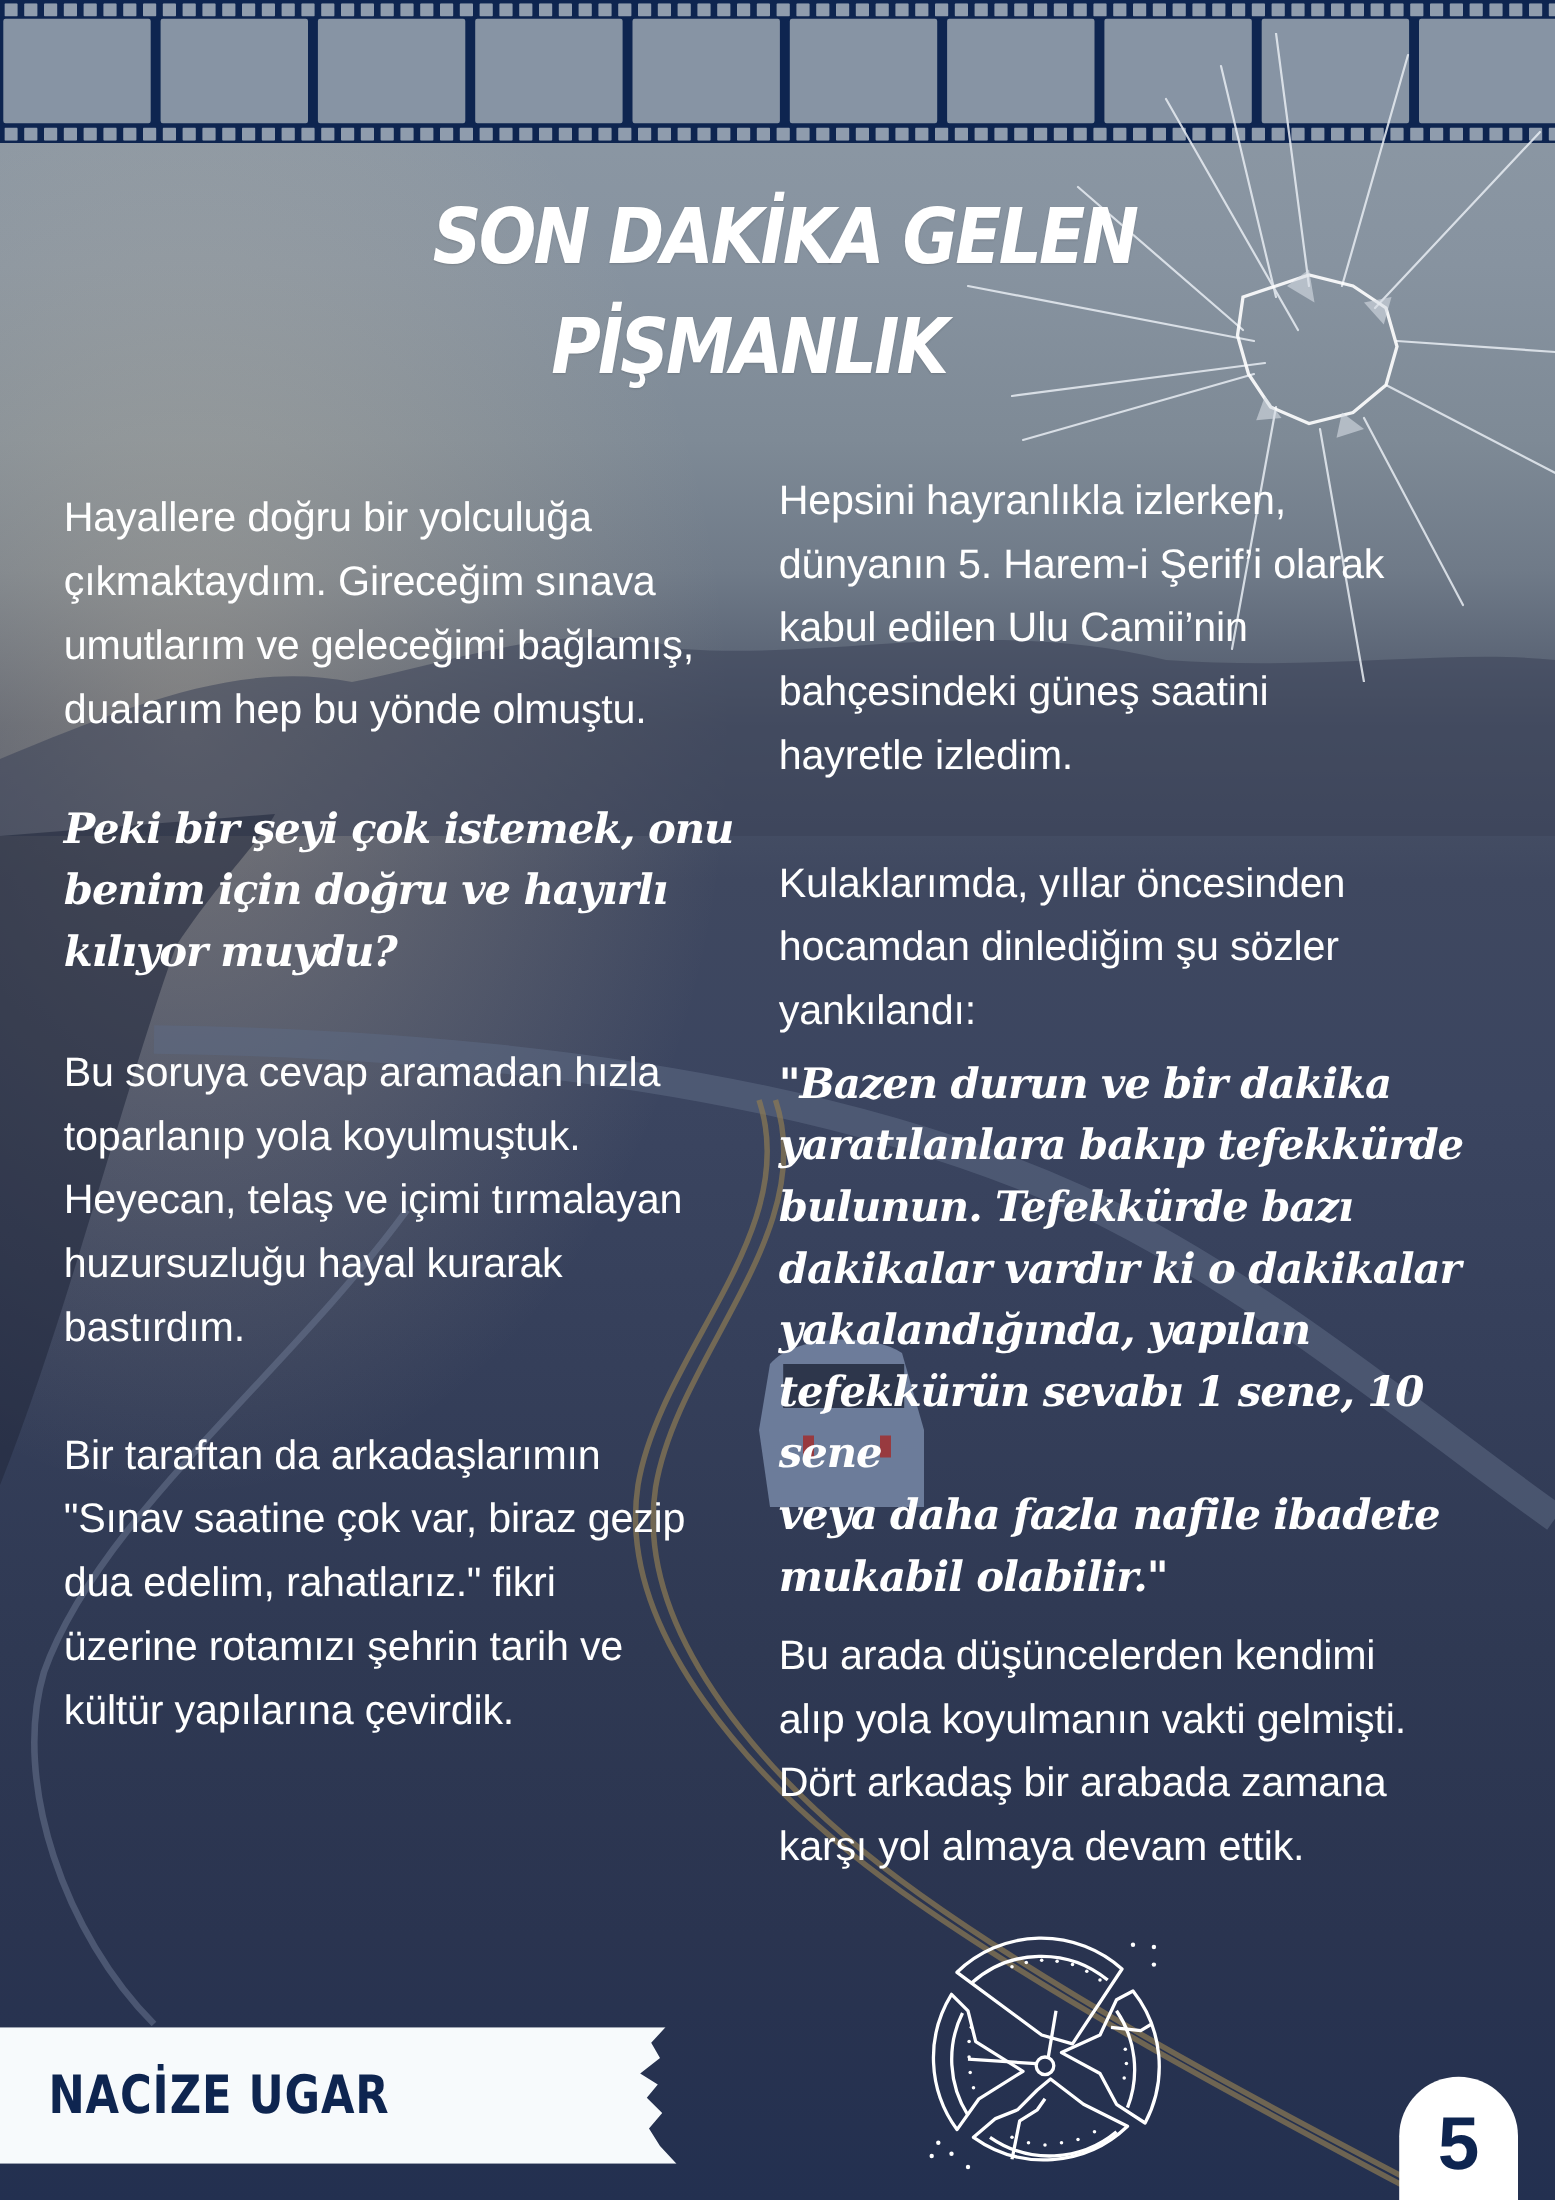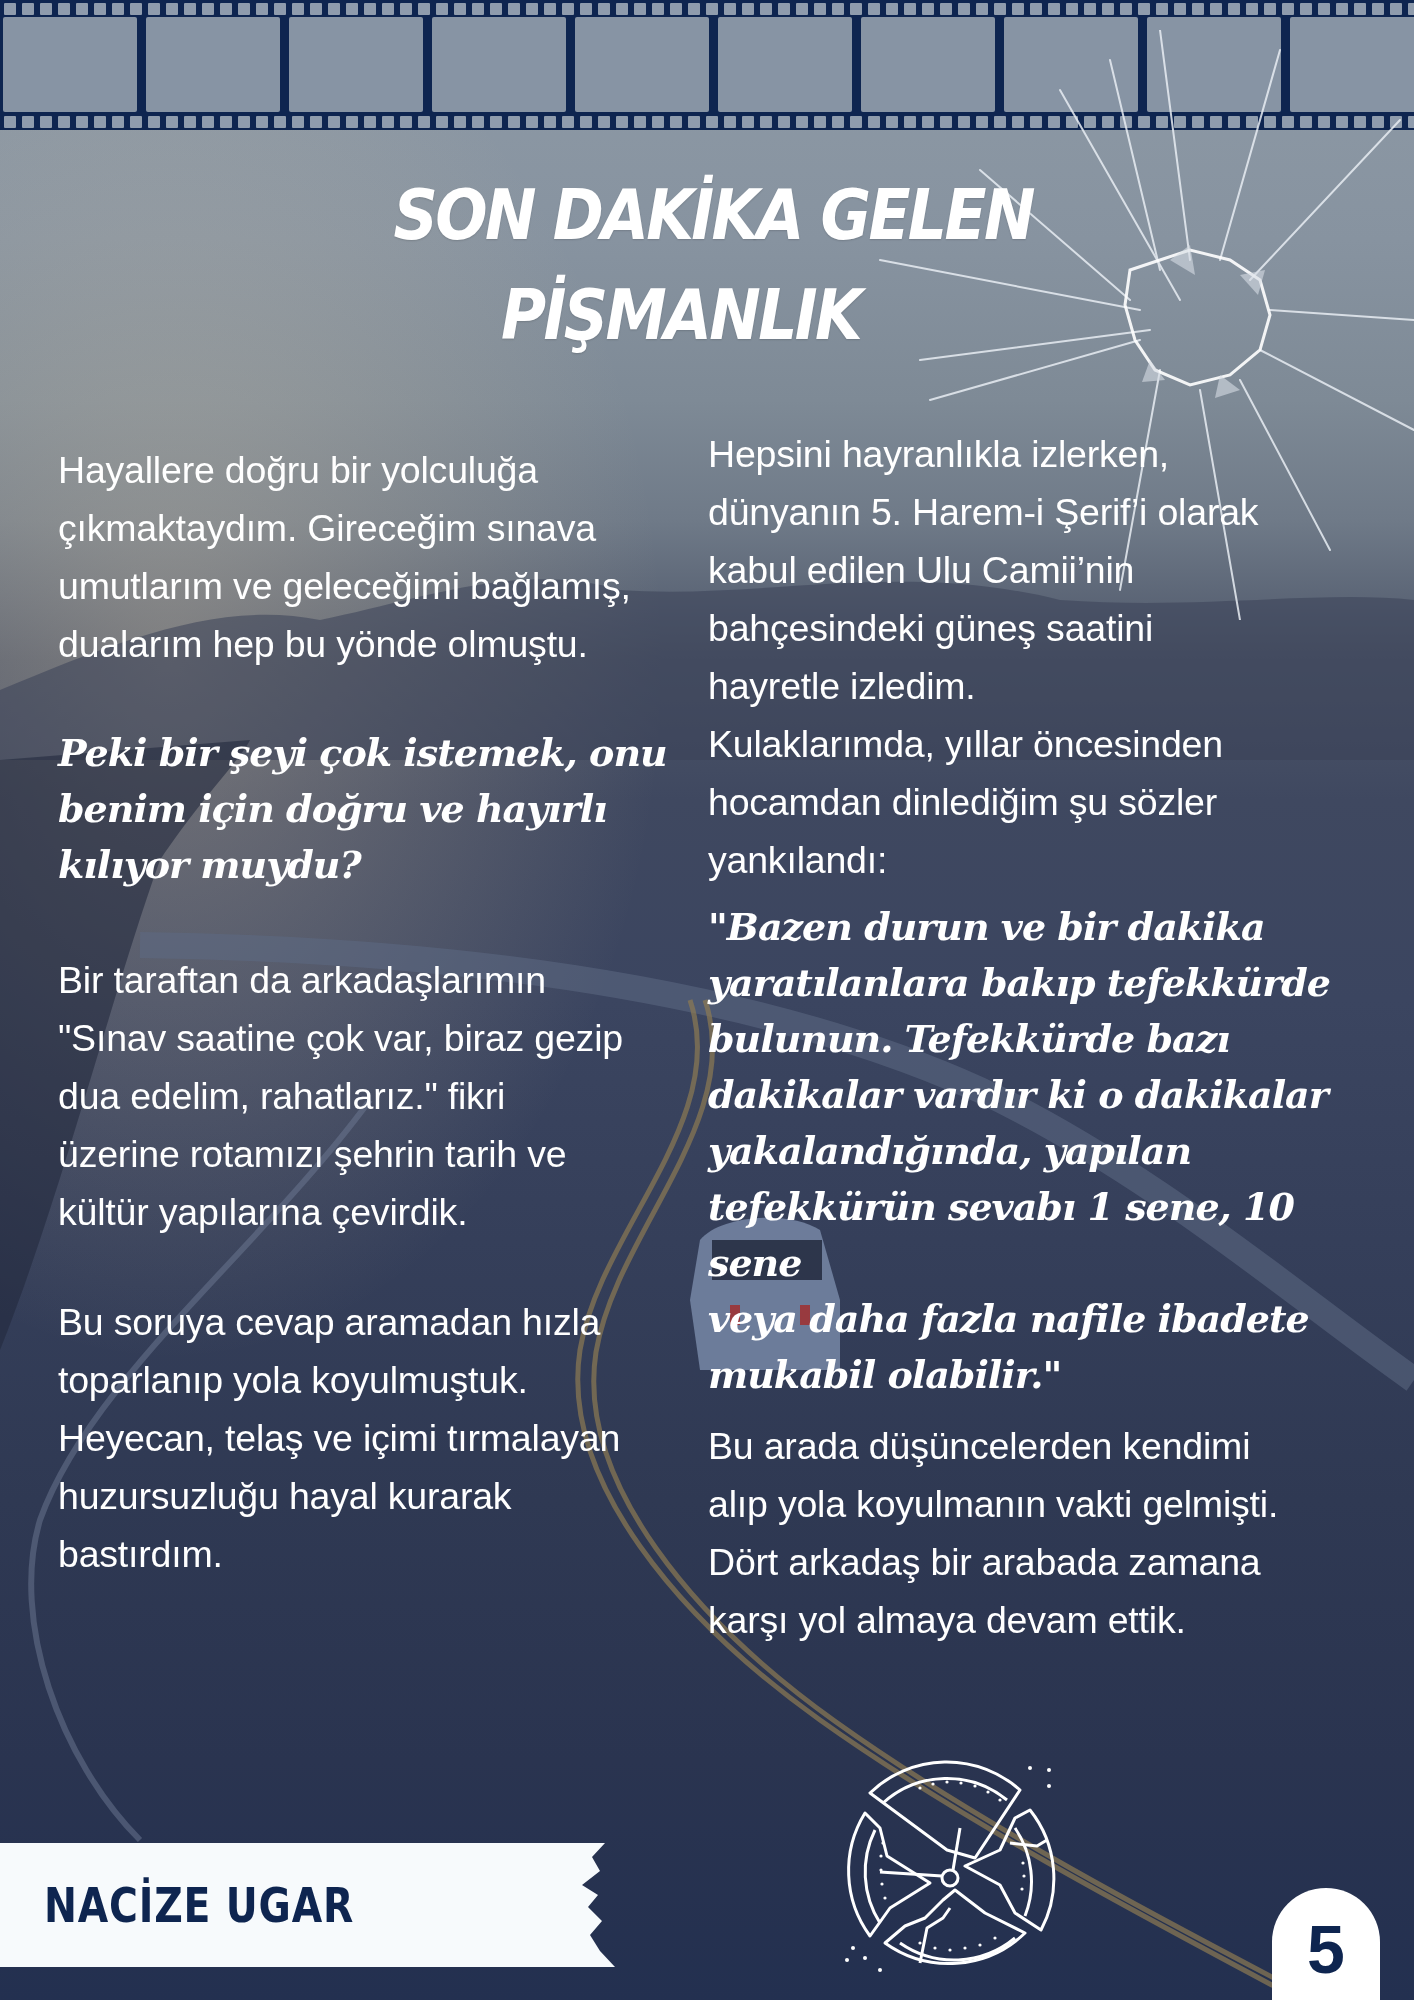--- a/index.html
+++ b/index.html
@@ -306,39 +306,39 @@
 </div>
 
 <div class="col left">
   <p class="body-text">Hayallere doğru bir yolculuğa
 çıkmaktaydım. Gireceğim sınava
 umutlarım ve geleceğimi bağlamış,
 dualarım hep bu yönde olmuştu.</p>
   <p class="script-text" style="margin-top:52px">Peki bir şeyi çok istemek, onu
 benim için doğru ve hayırlı
 kılıyor muydu?</p>
+  <p class="body-text" style="margin-top:52px">Bu soruya cevap aramadan hızla
+toparlanıp yola koyulmuştuk.
+Heyecan, telaş ve içimi tırmalayan
+huzursuzluğu hayal kurarak
+bastırdım.</p>
   <p class="body-text" style="margin-top:58px">Bir taraftan da arkadaşlarımın
 "Sınav saatine çok var, biraz gezip
 dua edelim, rahatlarız." fikri
 üzerine rotamızı şehrin tarih ve
 kültür yapılarına çevirdik.</p>
-  <p class="body-text" style="margin-top:52px">Bu soruya cevap aramadan hızla
-toparlanıp yola koyulmuştuk.
-Heyecan, telaş ve içimi tırmalayan
-huzursuzluğu hayal kurarak
-bastırdım.</p>
 </div>
 
 <div class="col right">
   <p class="body-text">Hepsini hayranlıkla izlerken,
 dünyanın 5. Harem-i Şerif’i olarak
 kabul edilen Ulu Camii’nin
 bahçesindeki güneş saatini
 hayretle izledim.</p>
-  <p class="body-text" style="">Kulaklarımda, yıllar öncesinden
+  <p class="body-text" style="margin-top:58px">Kulaklarımda, yıllar öncesinden
 hocamdan dinlediğim şu sözler
 yankılandı:</p>
   <p class="script-text" style="margin-top:10px">"Bazen durun ve bir dakika
 yaratılanlara bakıp tefekkürde
 bulunun. Tefekkürde bazı
 dakikalar vardır ki o dakikalar
 yakalandığında, yapılan
 tefekkürün sevabı 1 sene, 10 sene
 veya daha fazla nafile ibadete
 mukabil olabilir."</p>

